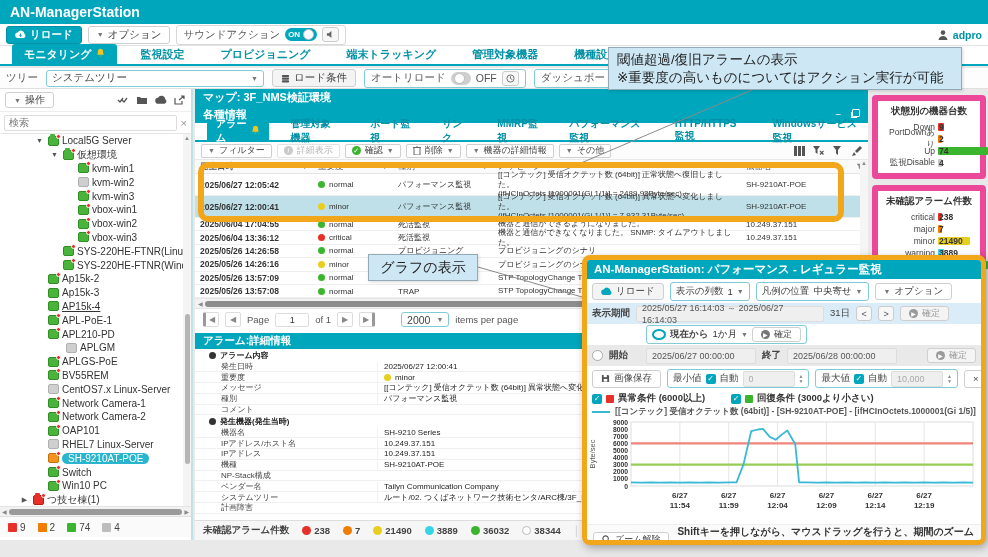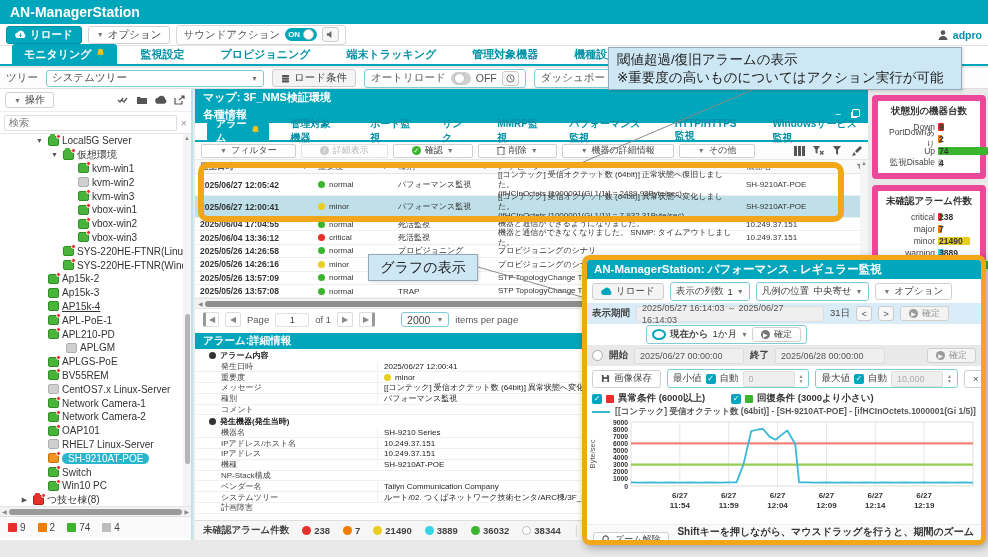--- a/index.html
+++ b/index.html
@@ -74,21 +74,21 @@
 
   
   .main{position:absolute;left:195px;top:89px;width:673px;height:451px;background:#fff;}
   .bar-teal{height:17px;background:var(--teal);color:#fff;font-weight:bold;font-size:11px;display:flex;align-items:center;padding:0 8px;}
   .bar-teal .winicons{margin-left:auto;display:flex;gap:8px;font-weight:normal;}
   .winico{width:11px;height:11px;display:inline-flex;align-items:center;justify-content:center;color:#fff;font-size:10px;}
   .popout{width:8px;height:8px;border:1.4px solid #fff;border-radius:1px;box-shadow:-2px 2px 0 -1px #fff;}
   .info-tabs{height:19px;display:flex;align-items:flex-end;border-bottom:2px solid var(--teal);background:#fff;}
   .info-tabs .tab{height:19px;font-size:10px;padding:0 9px;}
   .acts{height:18px;display:flex;align-items:center;gap:5px;padding:0 6px;border-bottom:1px solid #e8e8e8;background:#fcfcfc;}
-  .acts .btn{height:14px;font-size:9px;padding:0 18px;border-radius:2px;}
+  .acts .btn{height:14px;font-size:9px;padding:0 6px;border-radius:2px;}
   .acts .btn.dis{color:#b5b5b5;border-color:#e3e3e3;}
   .acts .right-icons{margin-left:auto;display:flex;gap:7px;}
   .gicon{width:12px;height:12px;display:inline-flex;align-items:center;justify-content:center;}
   .chk-circle{width:9px;height:9px;border-radius:50%;background:var(--grn);color:#fff;font-size:7px;display:inline-flex;align-items:center;justify-content:center;}
   .info-ic{width:9px;height:9px;border-radius:50%;background:#c9c9c9;color:#fff;font-size:7px;display:inline-flex;align-items:center;justify-content:center;font-style:italic;}
 
   .tbl{position:relative;}
   .thead{display:flex;height:14px;background:#fafafa;border-bottom:1px solid #e5e5e5;align-items:center;font-size:8.5px;color:#555;}
   .thead .cell{display:flex;align-items:center;justify-content:space-between;padding:0 5px;}
   .trowt{display:flex;border-bottom:1px solid #efefef;align-items:center;font-size:8px;color:#333;}
@@ -480,21 +480,21 @@
             <span class="ticon green">
               <span class="tdot"></span>
             </span>
             <span class="tlabel">Win10 PC</span>
           </div>
           <div class="trow" style="padding-left: 19px;">
             <span class="tarrow">▶</span>
             <span class="ticon red tgroup">
               <span class="tdot"></span>
             </span>
-            <span class="tlabel">つ技セ棟(8)</span>
+            <span class="tlabel">つ技セ棟(1)</span>
           </div>
         </div>
       <div class="vscroll">
         <span class="arr">▲</span>
         <span class="thumb" style="top:180px;height:150px;"></span>
       </div>
     </div>
     <div class="hscroll">
       <span class="harr">◀</span>
       <span class="hthumb"></span>
@@ -1041,21 +1041,21 @@
         <span class="caret">▼</span>
         <span class="btn" style="height:15px;font-size:9px;">
           <span class="playc" style="background:#777;">▶</span>
           <span>確定</span>
         </span>
       </span>
     </div>
     <div class="prow startend">
       <span class="radio"></span>
       <span class="plabel" style="font-weight:bold;">開始</span>
-      <span class="pinput" style="width:110px;">2025/06/27 00:00:00</span>
+      <span class="pinput" style="width:110px;margin-left:12px;">2025/06/27 00:00:00</span>
       <span class="plabel" style="font-weight:bold;">終了</span>
       <span class="pinput" style="width:110px;">2025/06/28 00:00:00</span>
       <span class="btn gray" style="height:15px;font-size:9px;color:#999;margin-left:auto;">
         <span class="playc">▶</span>
         <span>確定</span>
       </span>
     </div>
     <div class="prow minmax">
       <span class="btn" style="height:18px;font-size:9.5px;">
         <svg width="9" height="9" viewBox="0 0 10 10">

